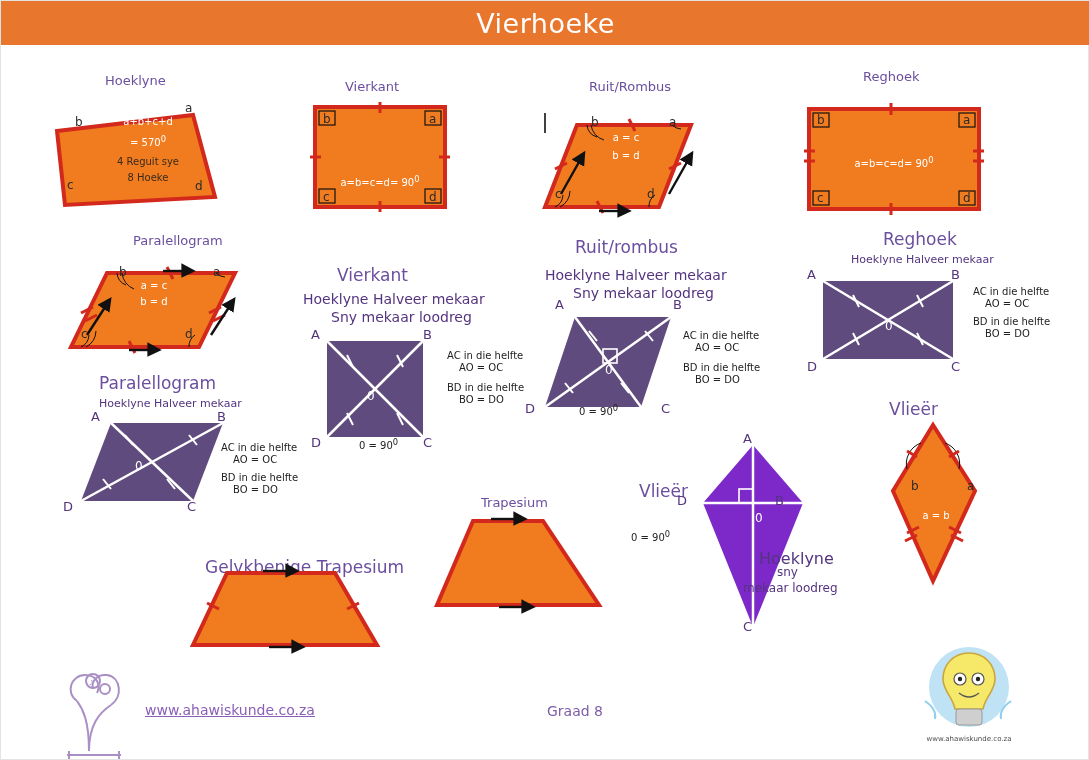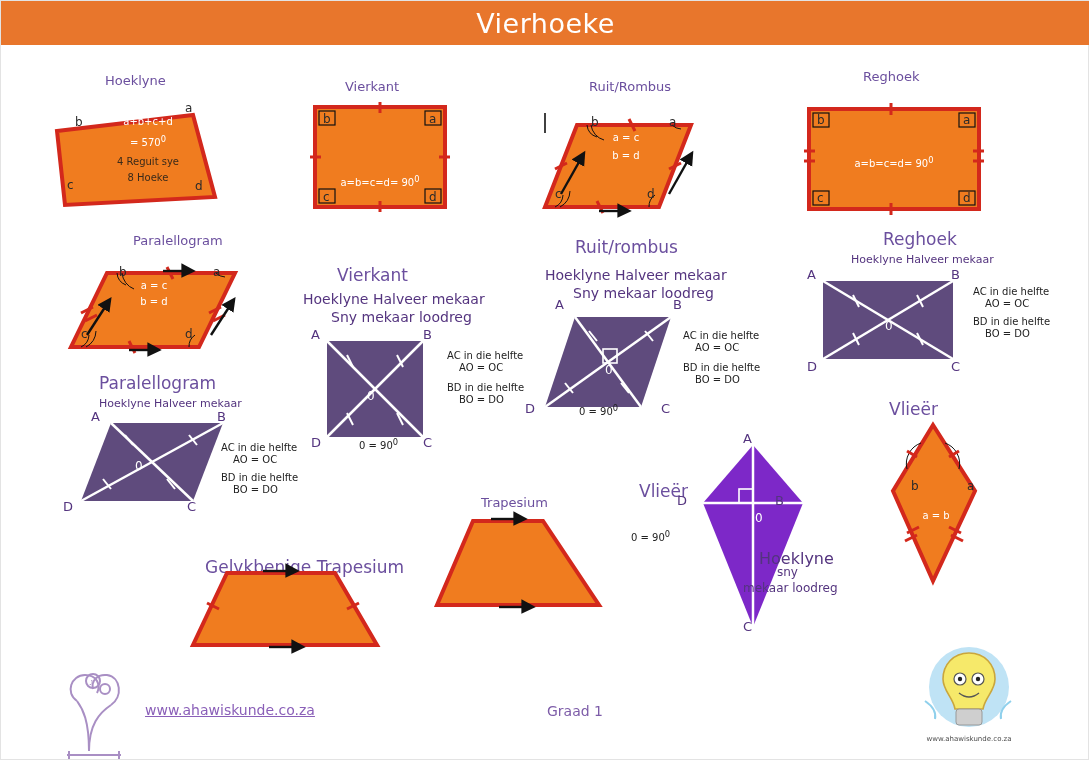--- a/index.html
+++ b/index.html
@@ -374,21 +374,21 @@
       <circle cx="34" cy="30" r="7"></circle>
       <circle cx="46" cy="38" r="5"></circle>
       <path d="M8,104 L62,104"></path>
       <path d="M10,100 L10,108"></path>
       <path d="M60,100 L60,108"></path>
     </g>
     <text x="30" y="34" font-size="7" fill="#a98fc4" font-family="DejaVu Sans, sans-serif">♪</text>
   </svg>
 
   <a class="footer-link" href="#">www.ahawiskunde.co.za</a>
-  <div class="footer-grade">Graad 1</div>
+  <div class="footer-grade">Graad 8</div>
 
   <svg width="120" height="115" style="position:absolute; left:910px; top:640px;">
     <circle cx="58" cy="46" r="40" fill="#bfe3f5"></circle>
     <path d="M58,12 C42,12 32,24 32,38 C32,50 42,56 44,68 L72,68 C74,56 84,50 84,38 C84,24 74,12 58,12 Z" fill="#f6e96a" stroke="#caa63c" stroke-width="1.6"></path>
     <rect x="45" y="68" width="26" height="16" rx="3" fill="#cfcfcf" stroke="#999" stroke-width="1"></rect>
     <circle cx="49" cy="38" r="6" fill="#ffffff" stroke="#555" stroke-width="1.2"></circle>
     <circle cx="67" cy="38" r="6" fill="#ffffff" stroke="#555" stroke-width="1.2"></circle>
     <circle cx="49" cy="38" r="2.2" fill="#222"></circle>
     <circle cx="67" cy="38" r="2.2" fill="#222"></circle>
     <path d="M48,52 q10,8 20,0" fill="none" stroke="#555" stroke-width="1.4"></path>

